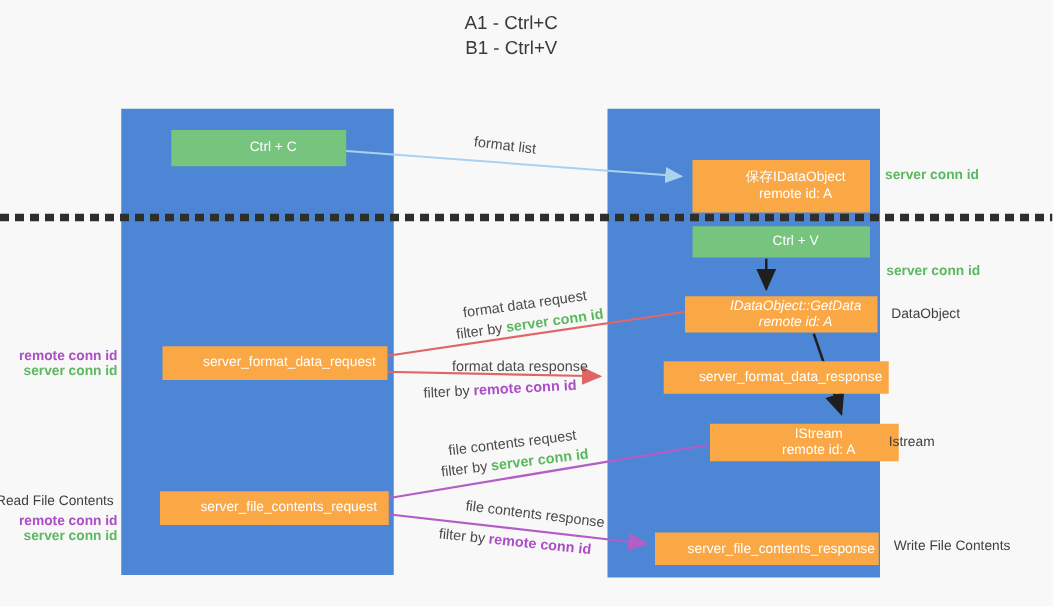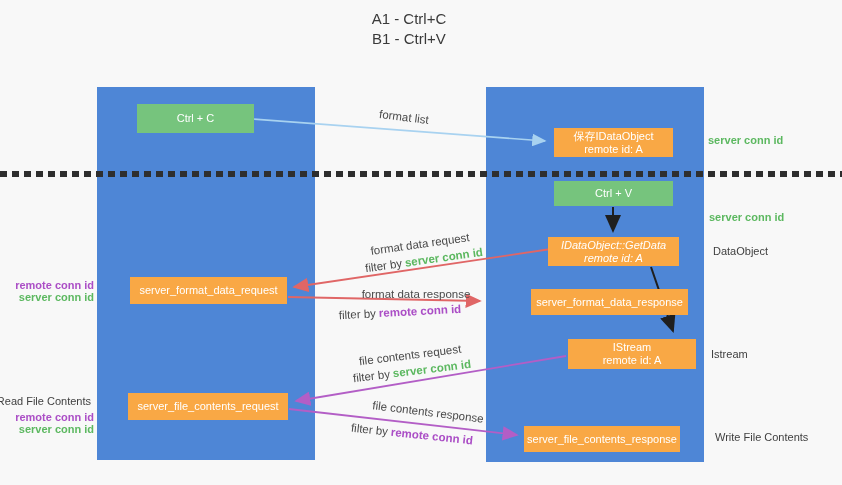--- a/index.html
+++ b/index.html
@@ -15,21 +15,21 @@
     position:absolute;width:120px;text-align:center;font-size:10px;line-height:14px;color:#3f3f3f;margin-top:31px;
   }
   .column{position:absolute;background:#4e86d6;top:87px;width:218px;z-index:1;}
   .divider{
     position:absolute;left:0;top:171px;width:842px;height:6px;z-index:2;
     background:repeating-linear-gradient(90deg,#2e2e2e 0 7px,transparent 7px 12px);
   }
   .overlay{position:absolute;left:0;top:0;z-index:3;pointer-events:none;}
   .node{
     position:absolute;z-index:4;display:flex;flex-direction:column;align-items:center;justify-content:center;
-    color:#ffffff;font-size:11px;line-height:13px;text-align:center;white-space:nowrap;
+    color:#ffffff;font-size:11px;line-height:13px;text-align:center;white-space:nowrap;padding-left:23px;
   }
   .green{background:#76c47d;}
   .orange{background:#f9a845;}
   .lbl{position:absolute;z-index:5;font-size:11px;white-space:nowrap;color:#3f3f3f;}
   .flow{transform:translate(-50%,-50%);font-size:11.5px;color:#4a4a4a;}
   .green-id{color:#5cb860;font-weight:bold;}
   .purple-id{color:#ab4ec6;font-weight:bold;}
   .id-part{margin-left:3px;}
   .right-note{text-align:left;}
   .left-note{text-align:right;}
@@ -77,21 +77,21 @@
     <line x1="551" y1="249" x2="294" y2="287" stroke="#e06666" stroke-width="1.8" marker-end="url(#m-red)"></line>
     <line x1="288" y1="297" x2="480" y2="301" stroke="#e06666" stroke-width="1.8" marker-end="url(#m-red)"></line>
     <line x1="566" y1="356" x2="296" y2="401" stroke="#b35ec6" stroke-width="1.8" marker-end="url(#m-purple)"></line>
     <line x1="289" y1="409" x2="517" y2="435" stroke="#b35ec6" stroke-width="1.8" marker-end="url(#m-purple)"></line>
   </svg>
 
   <div class="node green" style="left:137px;top:104px;width:117px;height:29px;">
     <div>Ctrl + C</div>
   </div>
 
-  <div class="node orange" style="left:554px;top:128px;width:119px;height:29px;">
+  <div class="node orange" style="left:554px;top:128px;width:119px;height:42px;">
     <div>保存IDataObject</div>
     <div>remote id: A</div>
   </div>
 
   <div class="node green" style="left:554px;top:181px;width:119px;height:25px;">
     <div>Ctrl + V</div>
   </div>
 
   <div class="node orange" style="left:548px;top:237px;width:131px;height:29px;font-style:italic;">
     <div>IDataObject::GetData</div>

